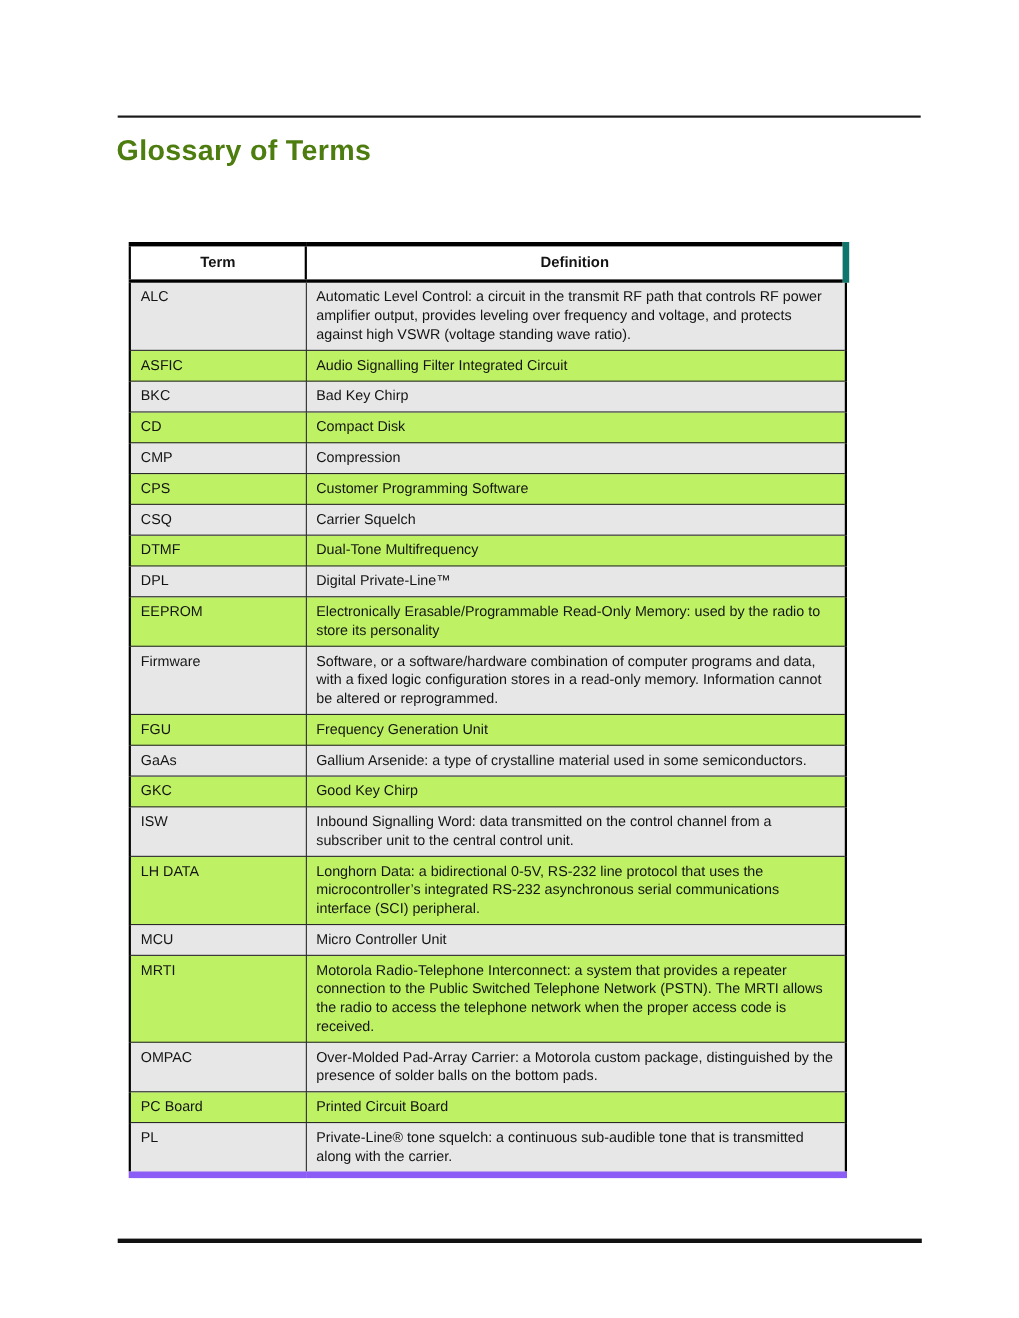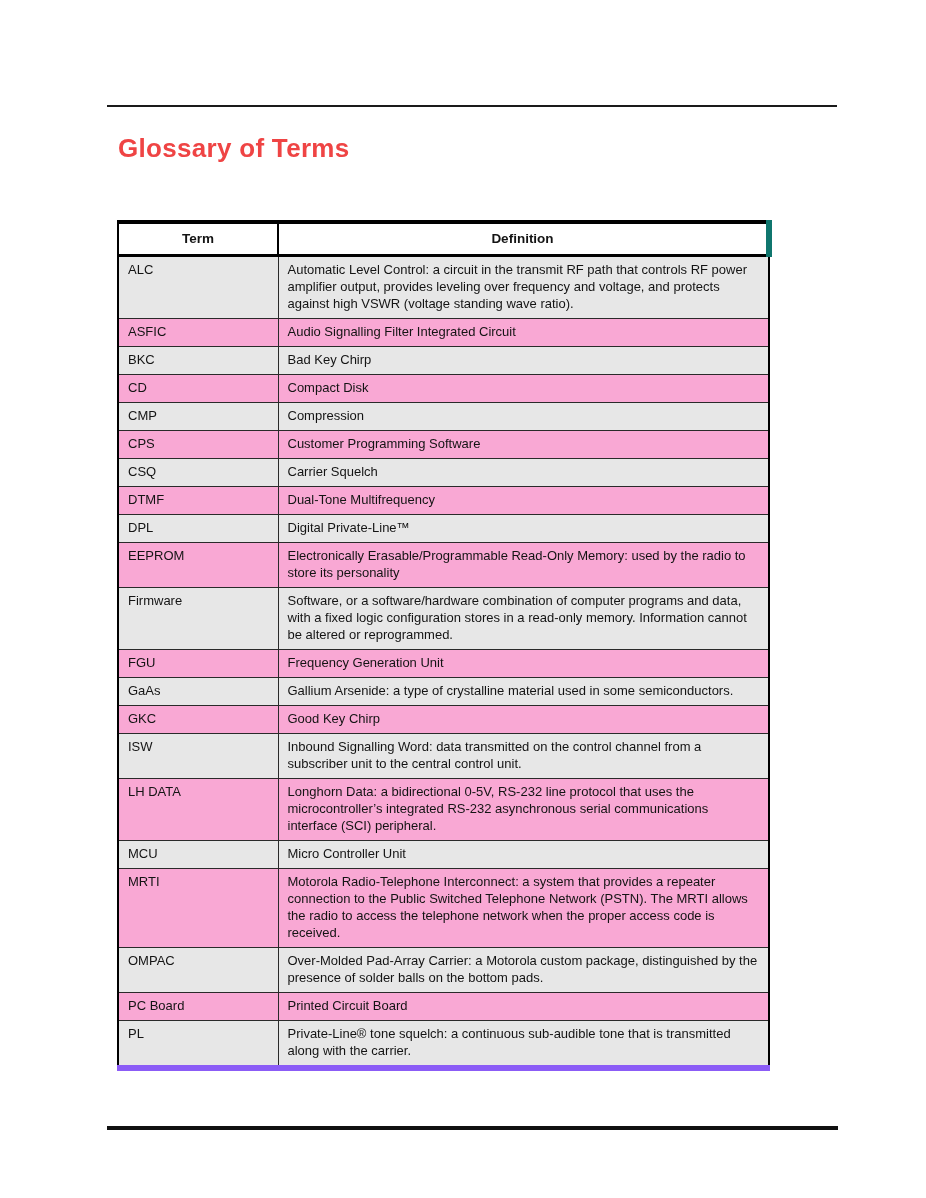--- a/index.html
+++ b/index.html
@@ -17,25 +17,25 @@
     left: 107px;
     top: 105px;
     width: 730px;
     height: 2px;
     background: #1a1a1a;
   }
   .page-title {
     position: absolute;
     left: 106px;
     top: 121px;
-    margin: 12px;
+    margin: 0;
     font-size: 26px;
     font-weight: bold;
     letter-spacing: 0.3px;
-    color: #ef4444;
+    color: #4d7c0f;
     white-space: nowrap;
   }
   table.glossary {
     position: absolute;
     left: 117px;
     top: 220px;
     width: 655px;
     border-collapse: collapse;
     table-layout: fixed;
     font-size: 13px;
@@ -52,21 +52,21 @@
     text-align: center;
     padding: 7px 4px 8px;
   }
   table.glossary th:last-child { border-right: 6px solid #0f766e; }
   table.glossary td {
     border: 1px solid #2a2a2a;
     border-left: 2px solid #000;
     vertical-align: top;
     padding: 4px 10px 6px 9px;
     line-height: 17px;
-    background: #f9a8d4;
+    background: #bef264;
   }
   table.glossary td.def { border-left: 1px solid #2a2a2a; border-right: 2px solid #000; }
   table.glossary col.c-term { width: 160px; }
   table.glossary tbody tr:nth-child(odd) td { background: #e7e7e7; }
   table.glossary tbody tr:last-child td { border-bottom: 6px solid #8b5cf6; }
   .rule-bottom {
     position: absolute;
     left: 107px;
     top: 1126px;
     width: 731px;

